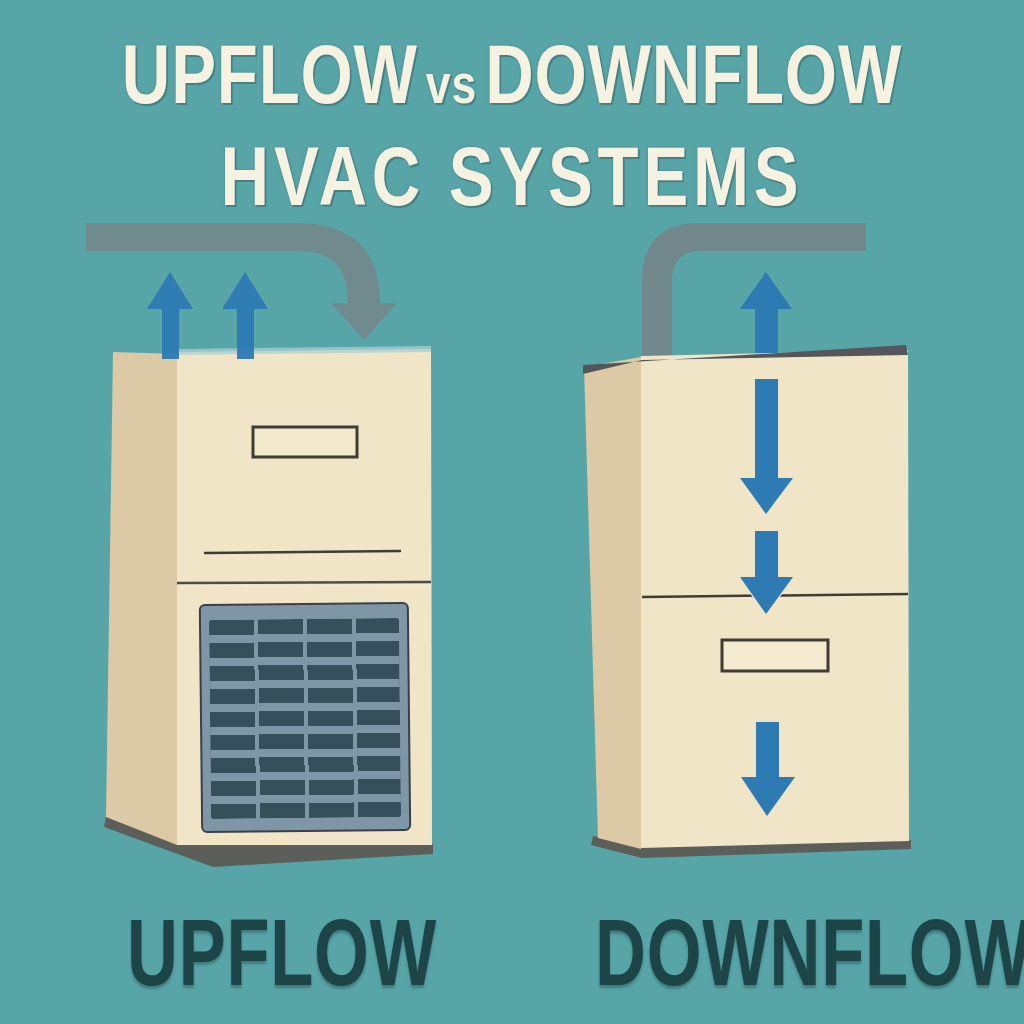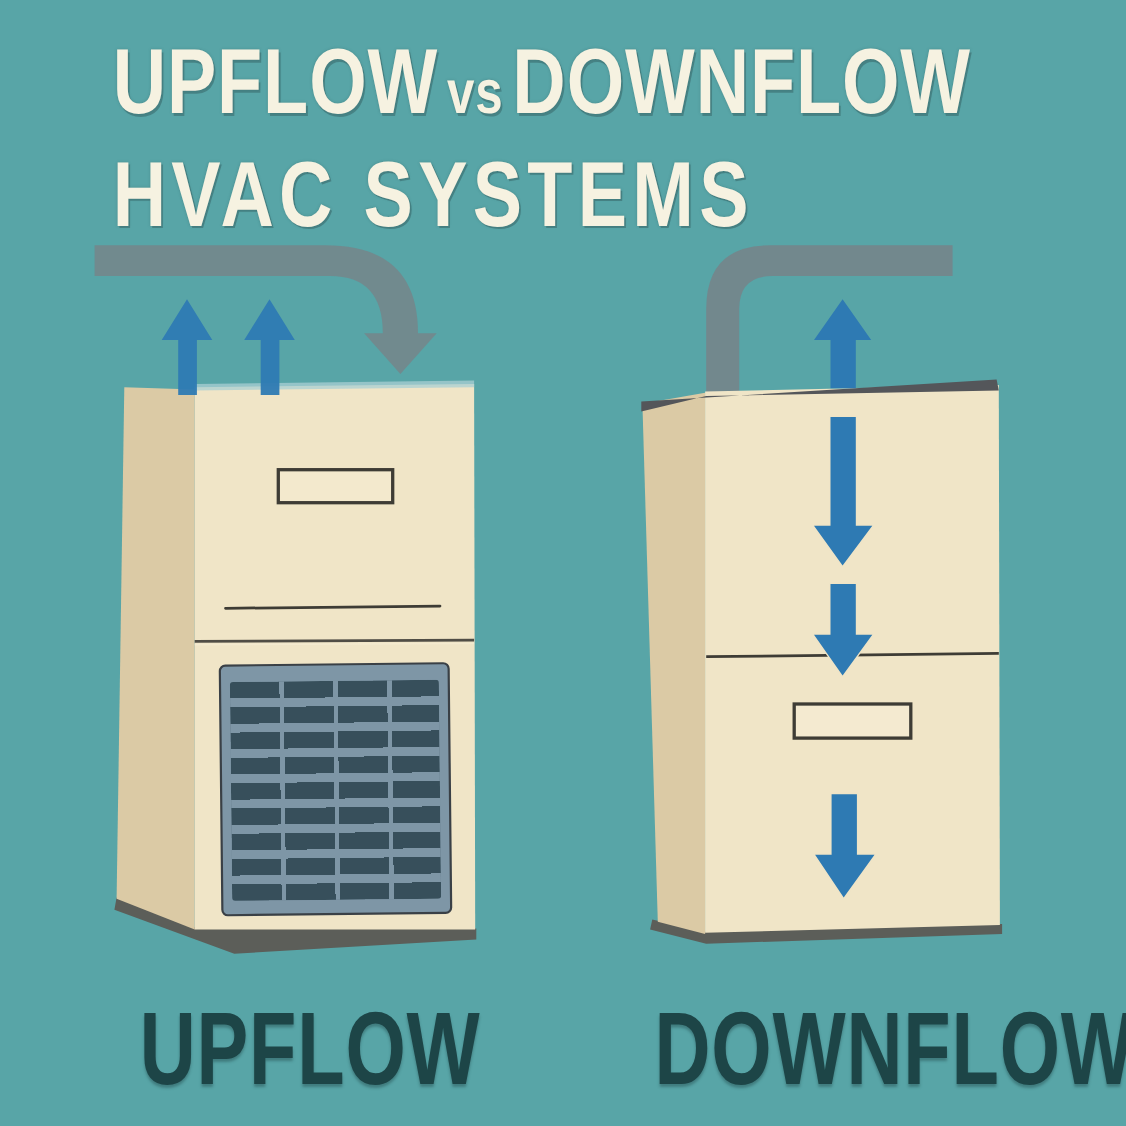--- a/index.html
+++ b/index.html
@@ -7,21 +7,21 @@
     width:1024px;height:1024px;overflow:hidden;
     background:var(--background,#58A5A7);
     font-family:"Liberation Sans","DejaVu Sans",sans-serif;
   }
   .stage{position:relative;width:1024px;height:1024px;}
   .stage > svg{position:absolute;left:0;top:0;}
 
   
   .title{
     position:absolute;top:28px;left:0;width:1024px;
-    color:var(--title-text,#F6F2E1);
+    text-align:center;color:var(--title-text,#F6F2E1);
     font-weight:bold;
     text-shadow:2px 2px 0 rgba(56,104,106,0.55), 0 0 3px rgba(45,85,87,0.35);
   }
   .title .t1,.title .t2{
     display:block;font-size:84px;line-height:92px;letter-spacing:1px;
     transform:scaleX(0.80);transform-origin:50% 50%;
     white-space:nowrap;
   }
   .title .t2{letter-spacing:6px;}
   .title .vs{font-size:56px;margin:0 10px;}

